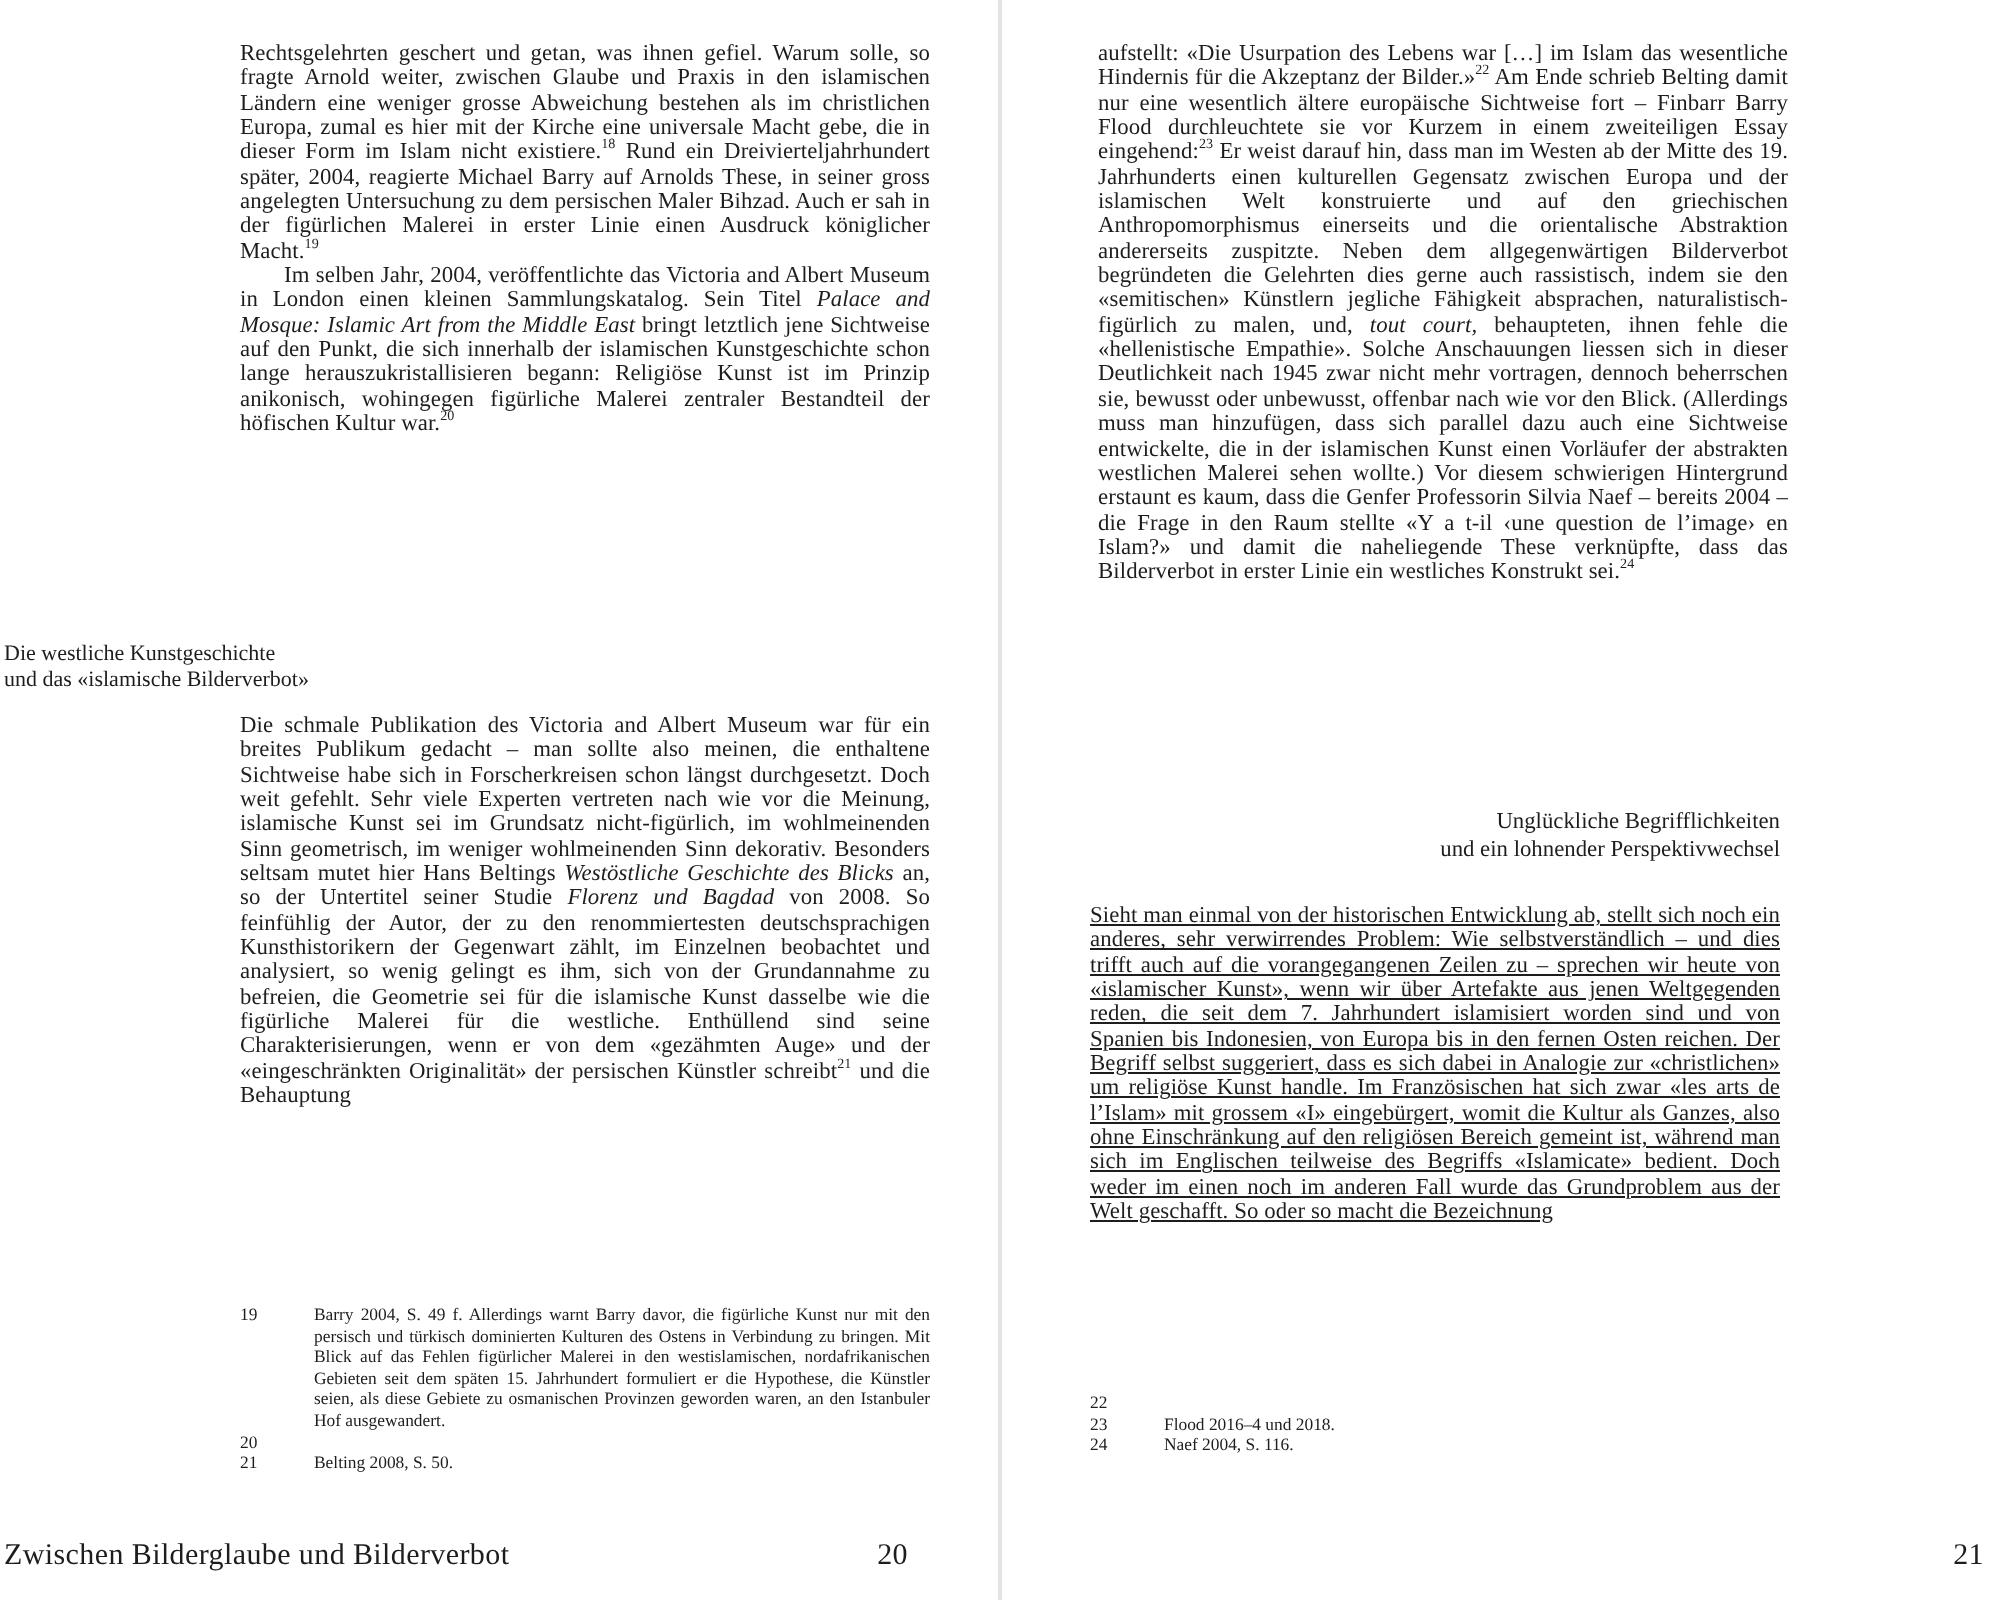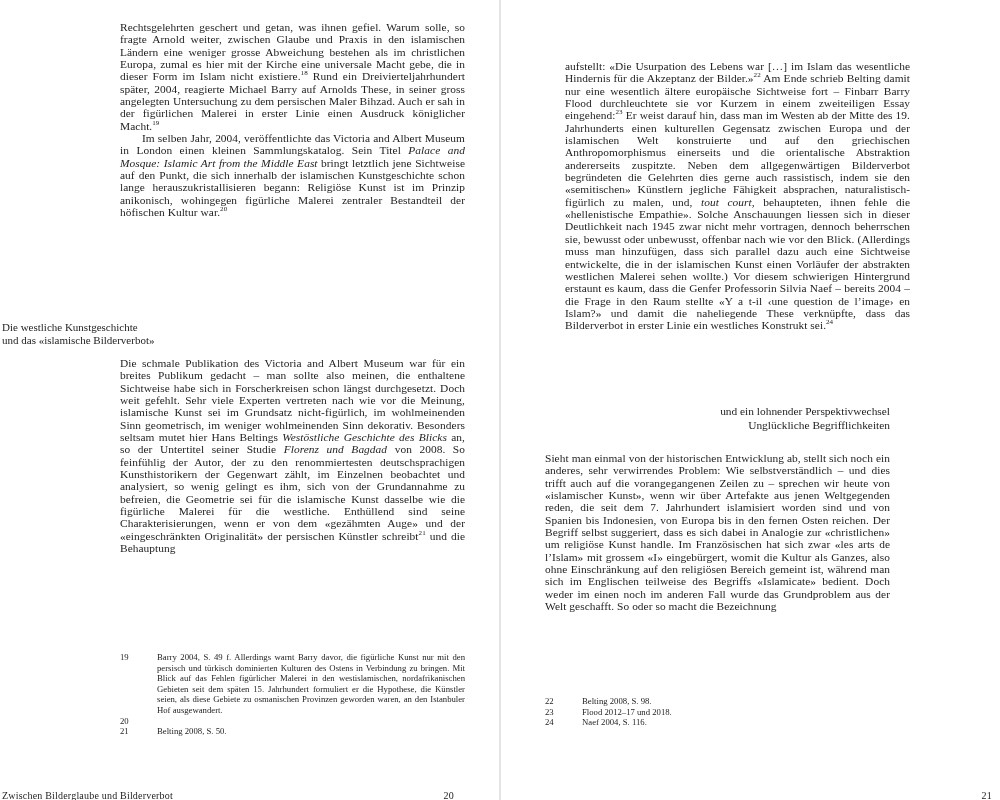--- a/index.html
+++ b/index.html
@@ -71,22 +71,22 @@
     position: absolute;
     width: 345px;
     font-size: 8.7px;
     line-height: 10.6px;
   }
   .fn-row { display: flex; }
   .fn-num { flex: none; width: 37px; }
   .fn-text { flex: 1; text-align: justify; hyphens: auto; -webkit-hyphens: auto; }
   .footer {
     position: absolute;
-    top: 790px;
-    font-size: 10px;
+    top: 770px;
+    font-size: 15px;
     letter-spacing: 0.2px;
   }
   .footer-left {
     left: 2px;
     width: 452px;
     display: flex;
     justify-content: space-between;
   }
   .footer-right {
     left: 930px;
@@ -130,41 +130,40 @@
       </div>
     </div>
 
     <div class="footer footer-left">
       <span>Zwischen Bilderglaube und Bilderverbot</span>
       <span>20</span>
     </div>
   </div>
 
   <div>
-    <div class="col" style="left:565px; top:21px;margin-top:39px;">
+    <div class="col" style="left:549px; top:21px;">
       <p><span>aufstellt: «Die Usurpation des Lebens war […] im Islam das wesentliche Hindernis für die Akzeptanz der Bilder.»</span><sup>22</sup><span> Am Ende schrieb Belting damit nur eine wesentlich ältere europäische Sichtweise fort – Finbarr Barry Flood durchleuchtete sie vor Kurzem in einem zweiteiligen Essay eingehend:</span><sup>23</sup><span> Er weist darauf hin, dass man im Westen ab der Mitte des 19. Jahrhunderts einen kulturellen Gegensatz zwischen Europa und der islamischen Welt konstruierte und auf den griechischen Anthropomorphismus einerseits und die orientalische Abstraktion andererseits zuspitzte. Neben dem allgegenwärtigen Bilderverbot begründeten die Gelehrten dies gerne auch rassistisch, indem sie den «semitischen» Künstlern jegliche Fähigkeit absprachen, naturalistisch-figürlich zu malen, und, </span><i>tout court,</i><span> behaupteten, ihnen fehle die «hellenistische Empathie». Solche Anschauungen liessen sich in dieser Deutlichkeit nach 1945 zwar nicht mehr vortragen, dennoch beherrschen sie, bewusst oder unbewusst, offenbar nach wie vor den Blick. (Allerdings muss man hinzufügen, dass sich parallel dazu auch eine Sichtweise entwickelte, die in der islamischen Kunst einen Vorläufer der abstrakten westlichen Malerei sehen wollte.) Vor diesem schwierigen Hintergrund erstaunt es kaum, dass die Genfer Professorin Silvia Naef – bereits 2004 – die Frage in den Raum stellte «Y a t-il ‹une question de l’image› en Islam?» und damit die naheliegende These verknüpfte, dass das Bilderverbot in erster Linie ein westliches Konstrukt sei.</span><sup>24</sup></p>
     </div>
 
     <div class="section-heading" style="left:545px; top:404px;">
+      <div>Unglückliche Begrifflichkeiten</div>
       <div>und ein lohnender Perspektivwechsel</div>
-      <div>Unglückliche Begrifflichkeiten</div>
     </div>
 
-    <div class="col" style="left:545px; top:452px;">
+    <div class="col" style="left:545px; top:452px;text-decoration:underline;">
       <p><span>Sieht man einmal von der historischen Entwicklung ab, stellt sich noch ein anderes, sehr verwirrendes Problem: Wie selbstverständlich – und dies trifft auch auf die vorangegangenen Zeilen zu – sprechen wir heute von «islamischer Kunst», wenn wir über Artefakte aus jenen Weltgegenden reden, die seit dem 7. Jahrhundert islamisiert worden sind und von Spanien bis Indonesien, von Europa bis in den fernen Osten reichen. Der Begriff selbst suggeriert, dass es sich dabei in Analogie zur «christlichen» um religiöse Kunst handle. Im Französischen hat sich zwar «les arts de l’Islam» mit grossem «I» eingebürgert, womit die Kultur als Ganzes, also ohne Einschränkung auf den religiösen Bereich gemeint ist, während man sich im Englischen teilweise des Begriffs «Islamicate» bedient. Doch weder im einen noch im anderen Fall wurde das Grundproblem aus der Welt geschafft. So oder so macht die Bezeichnung</span></p>
     </div>
 
     <div class="footnotes" style="left:545px; top:696px;">
       <div class="fn-row">
         <span class="fn-num">22</span>
-        <span class="fn-text">Belting 2008, S. 98.</span>
       </div>
       <div class="fn-row">
         <span class="fn-num">23</span>
-        <span class="fn-text">Flood 2012–17 und 2018.</span>
+        <span class="fn-text">Flood 2016–4 und 2018.</span>
       </div>
       <div class="fn-row">
         <span class="fn-num">24</span>
         <span class="fn-text">Naef 2004, S. 116.</span>
       </div>
     </div>
 
     <div class="footer footer-right">
       <span>21</span>
     </div>

